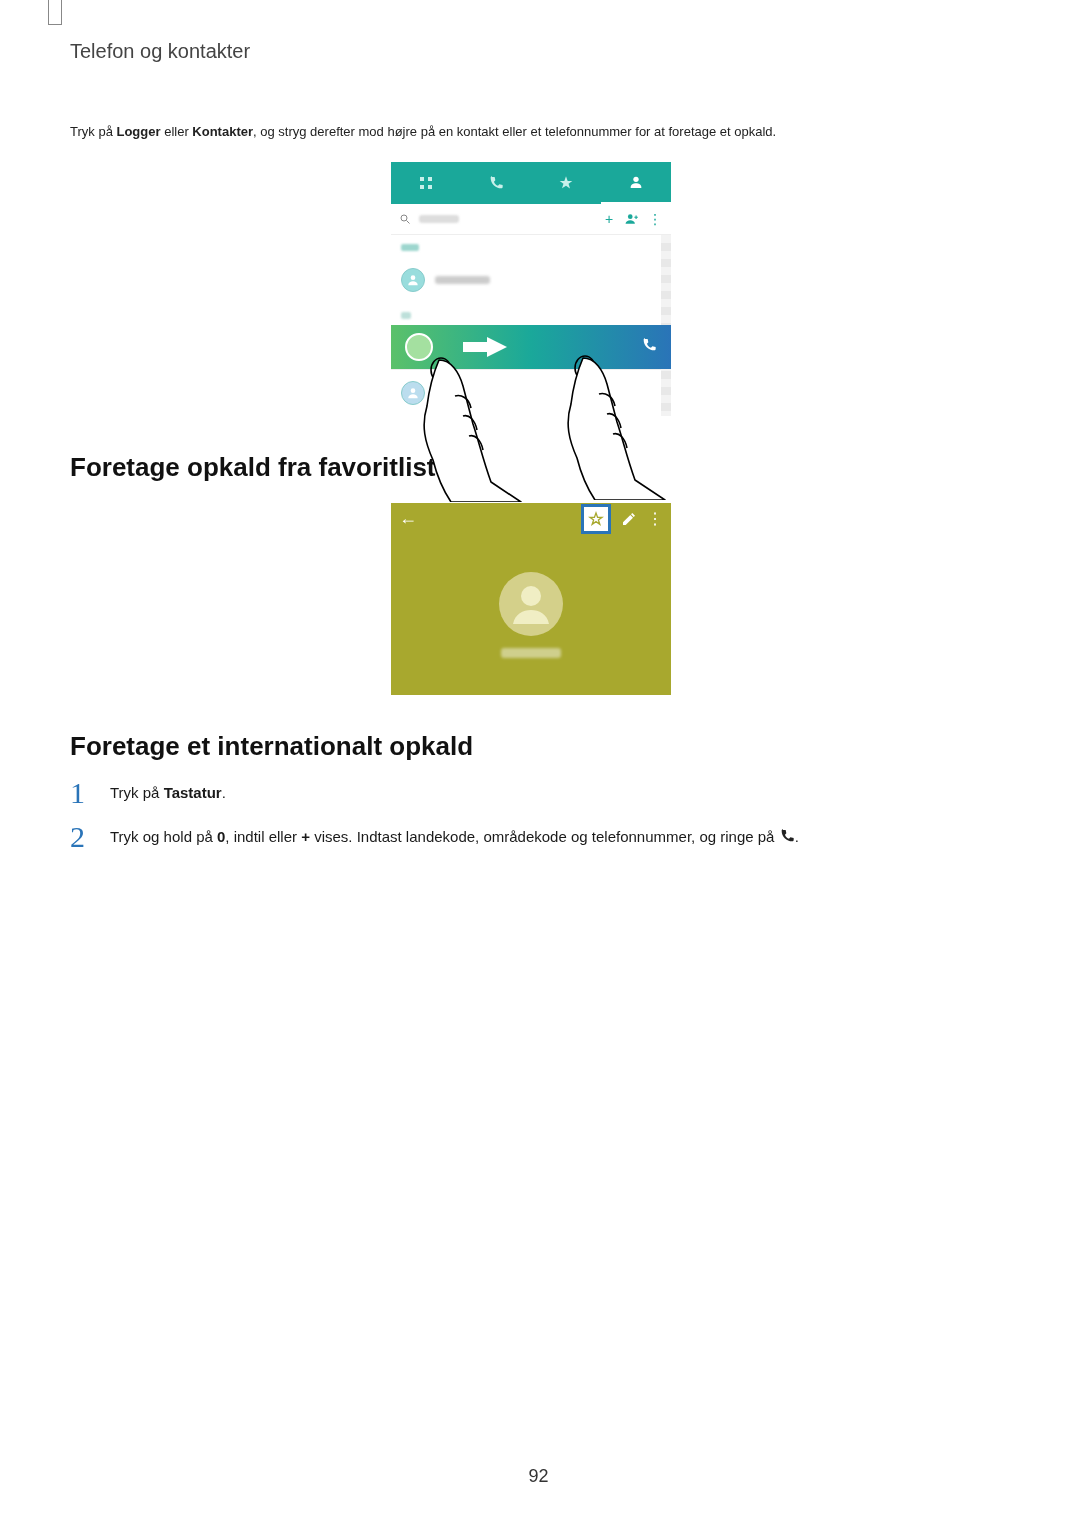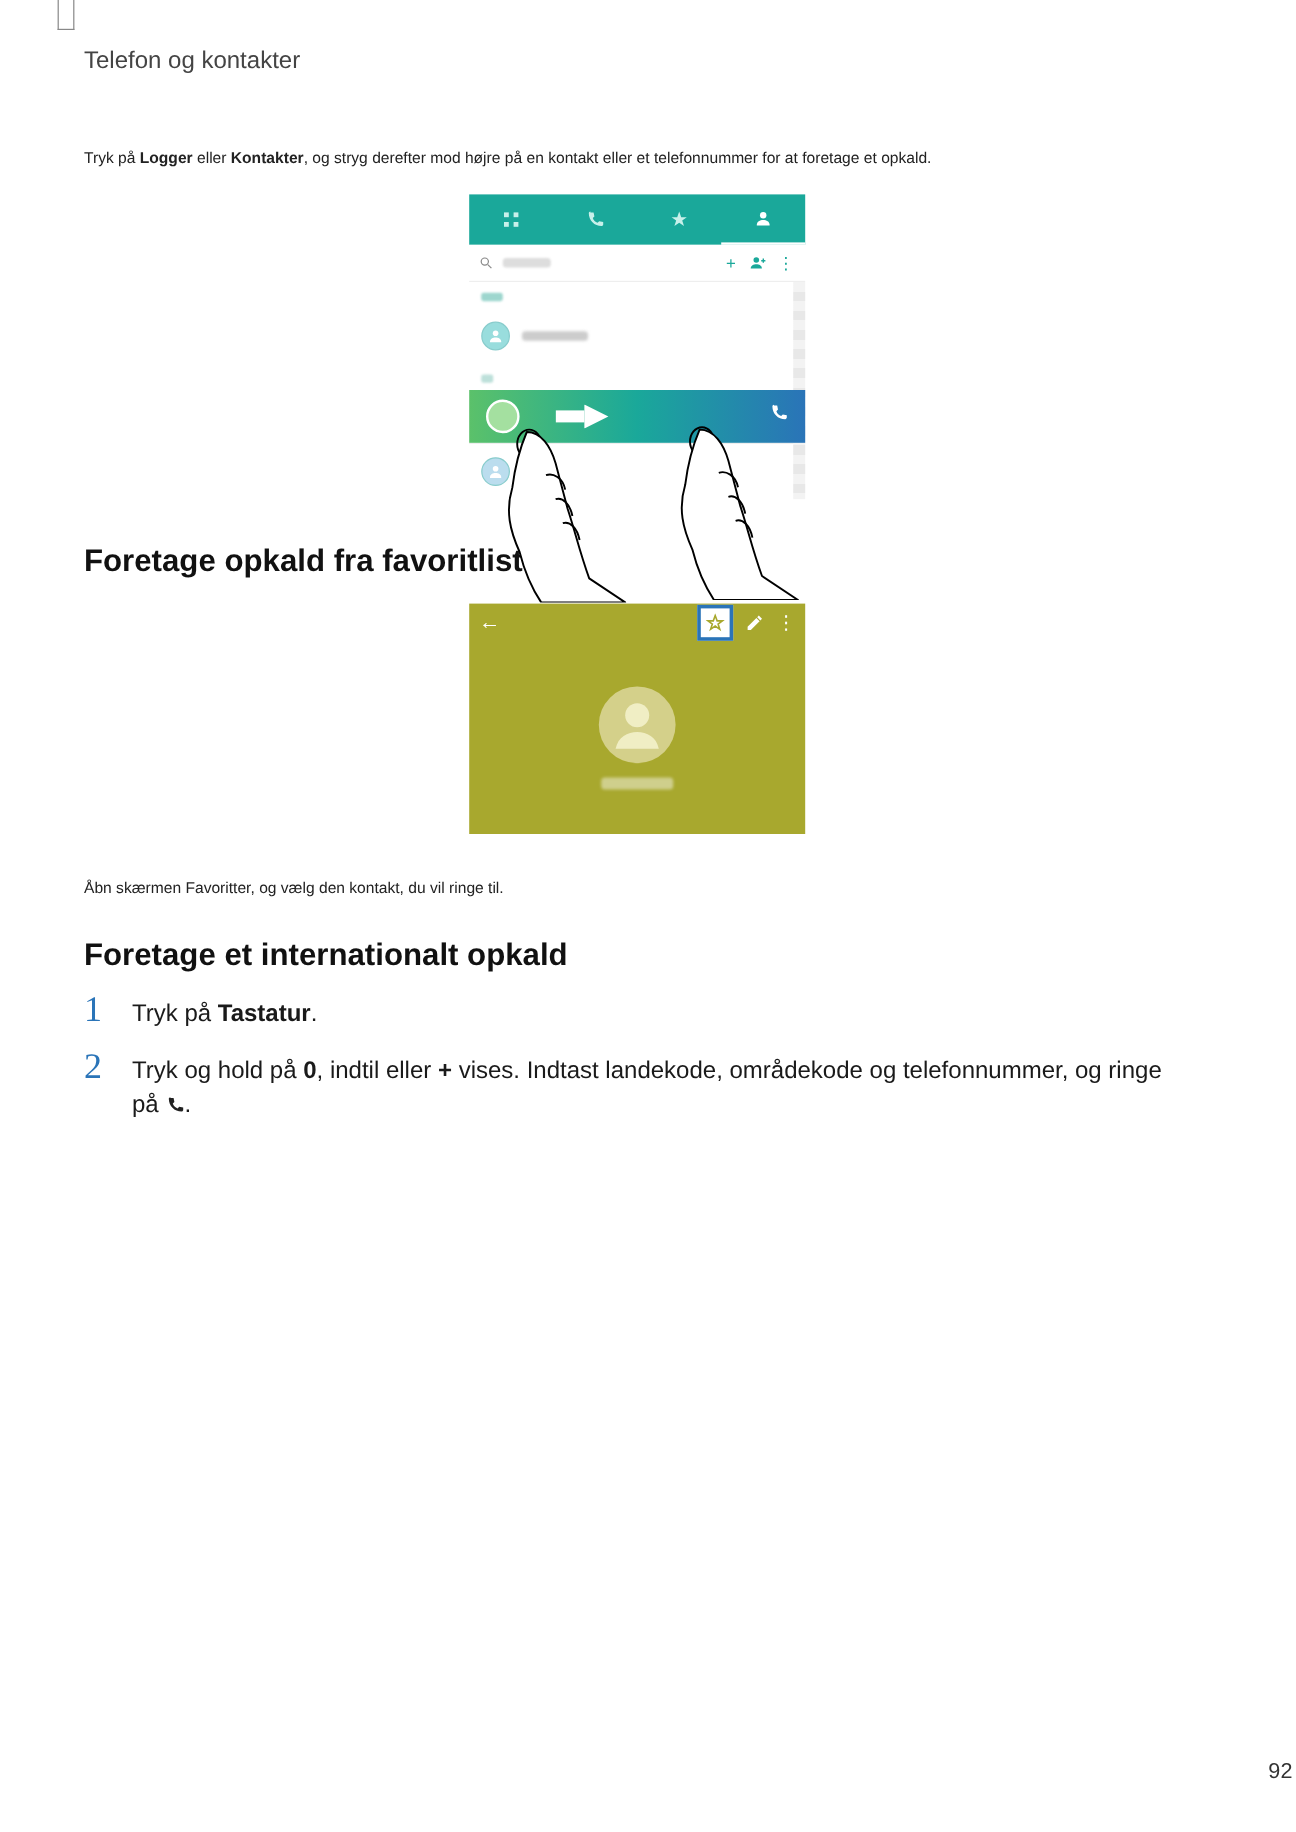--- a/index.html
+++ b/index.html
@@ -220,34 +220,34 @@
   }
   .step-num {
     font-size: 30px;
     font-weight: 300;
     color: #2a74b8;
     line-height: 1;
     min-width: 24px;
     font-family: Georgia, serif;
   }
   .step-body {
-    font-size: 20px;
+    font-size: 15px;
     line-height: 1.45;
     padding-top: 4px;
   }
   .inline-icon {
     display: inline-block;
     vertical-align: -2px;
   }
   .pagenum {
     position: absolute;
     bottom: 40px;
     left: 0;
     right: 3px;
-    text-align: right;
+    text-align: center;
     font-size: 18px;
     color: #333;
   }
 </style>
 </head>
 <body>
 
 <div class="page">
   <div class="tab-mark"></div>
   <div class="breadcrumb">Telefon og kontakter</div>
@@ -382,21 +382,20 @@
           <svg width="48" height="48" viewBox="0 0 24 24" fill="#f0eec4">
               <circle cx="12" cy="8" r="5"></circle>
               <path d="M3 22c1-5 5-7 9-7s8 2 9 7"></path>
             </svg>
         </div>
         <div class="fig2-name"></div>
       </div>
     </div>
   </div>
 
-  <p>Åbn skærmen Favoritter, og vælg den kontakt, du vil ringe til.</p>
 
   <h2>Foretage et internationalt opkald</h2>
   <div class="steps">
     <div class="step">
       <div class="step-num">1</div>
       <div class="step-body">
         <span>Tryk på </span><span class="bold">Tastatur</span><span>.</span>
       </div>
     </div>
     <div class="step">

